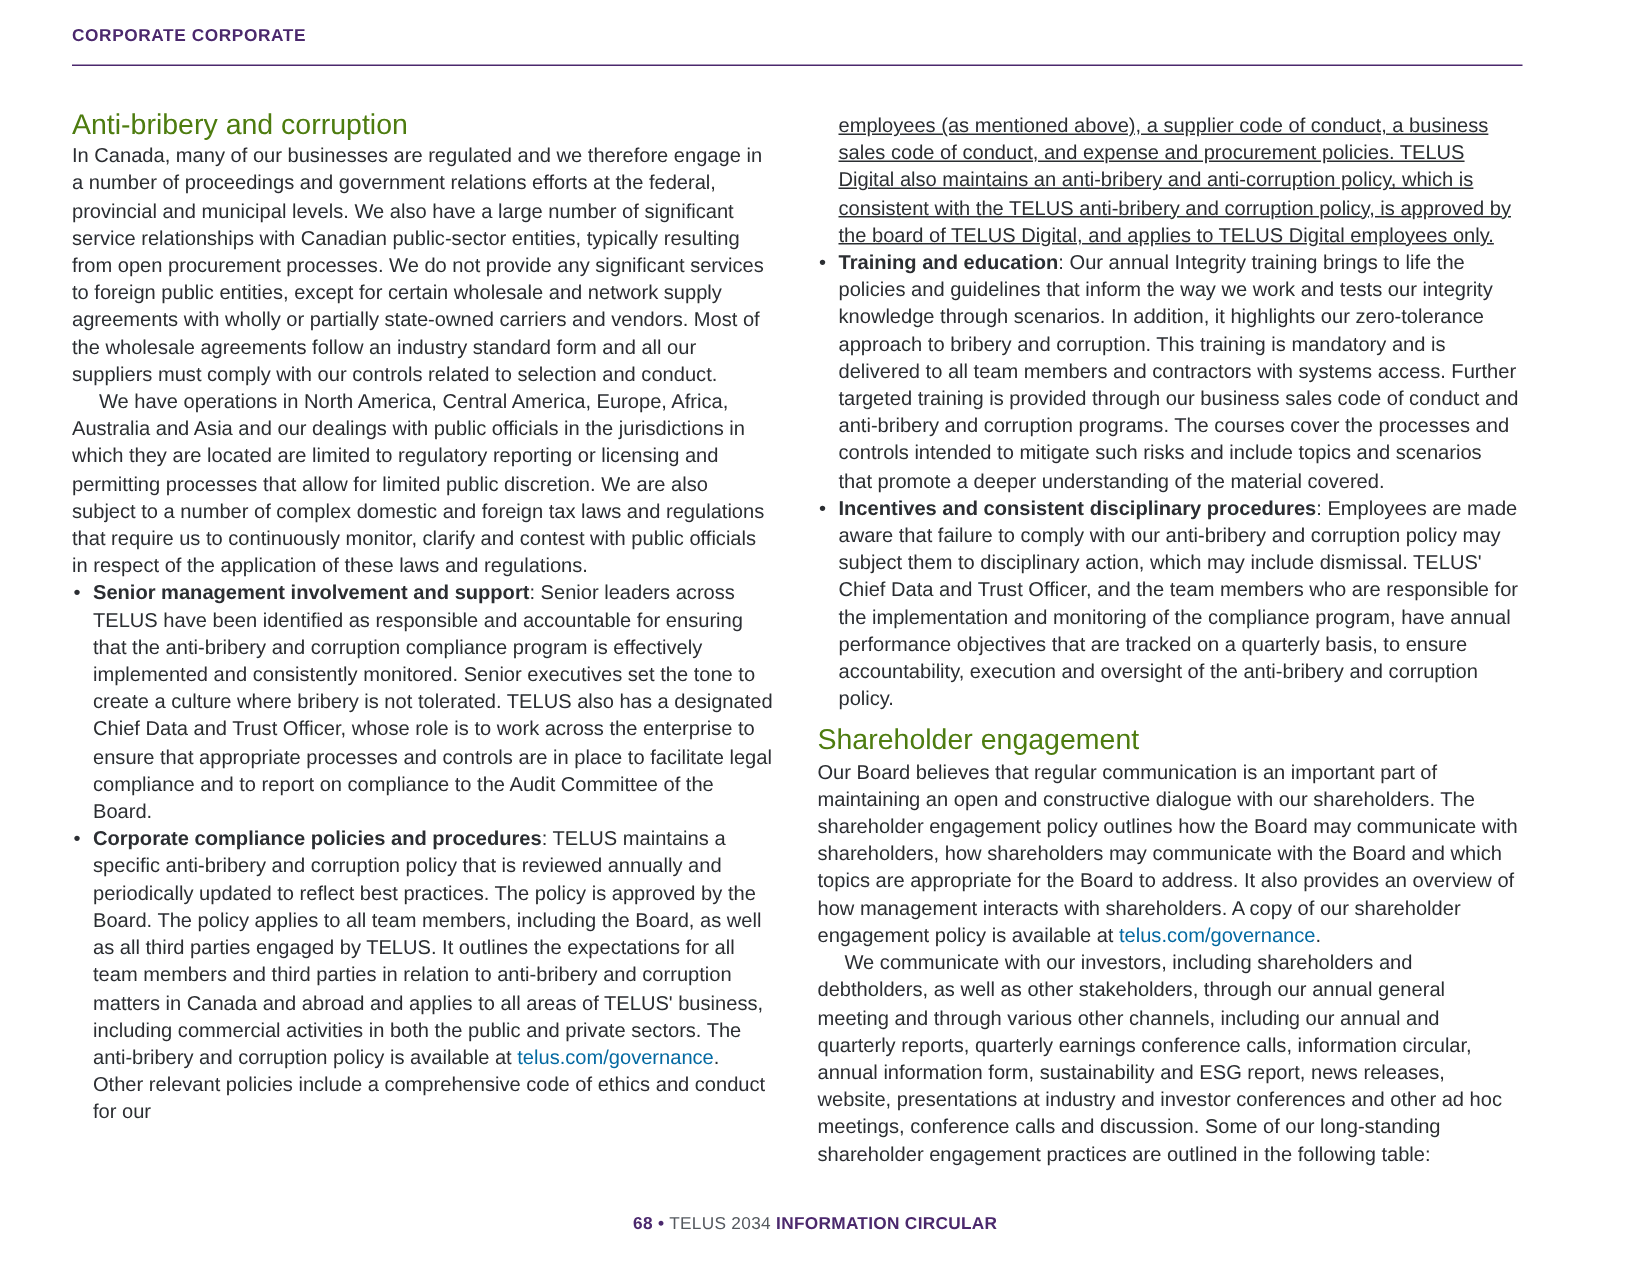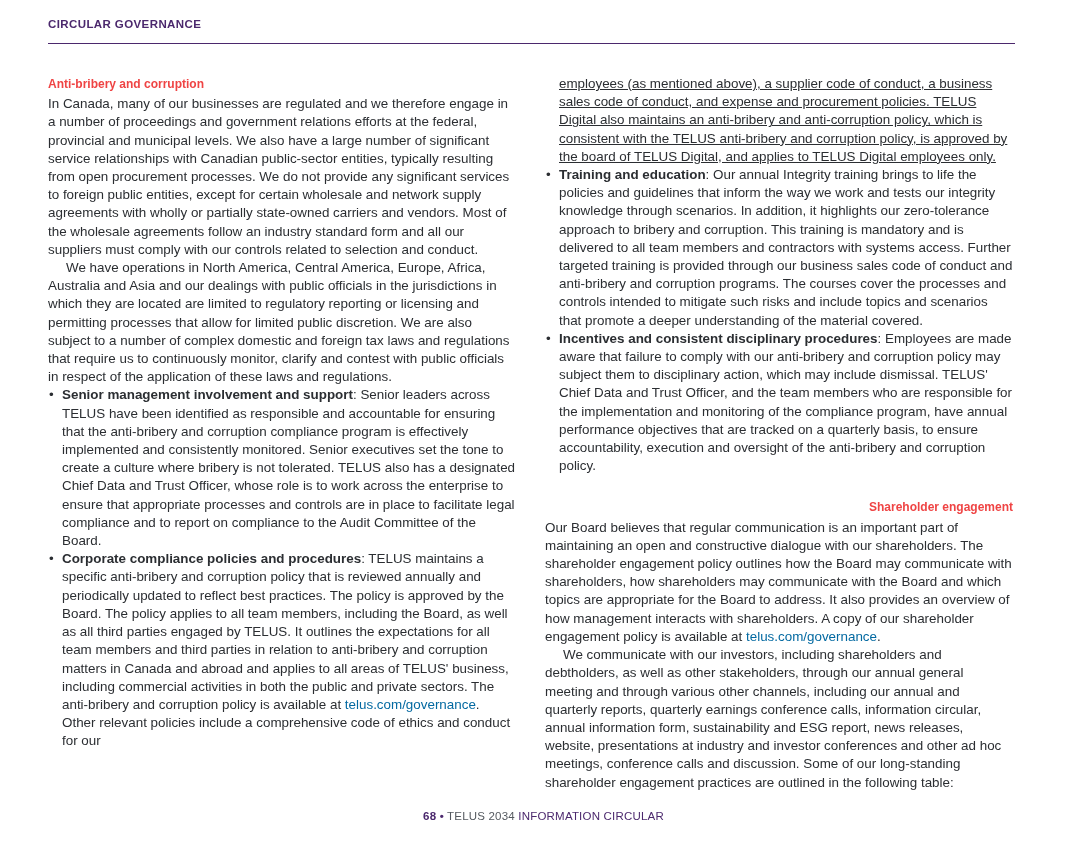--- a/index.html
+++ b/index.html
@@ -38,29 +38,28 @@
     padding-left: 48px;
     margin-top: 31px;
     gap: 29px;
   }
   .col {
     width: 468px;
     font-size: 13.4px;
     line-height: 18.2px;
   }
   h2.doc-heading {
-    font-size: 12px;
+    font-size: 19px;
     line-height: 18.2px;
-    font-weight: bold;
-    color: #ef4444;
+    font-weight: normal;
+    color: #4d7c0f;
     margin-bottom: 2px;
   }
   h2.doc-heading.spaced {
-    margin-top: 23px;
-    text-align: right;
+    margin-top: 10px;
   }
   p.body-para { text-align: left; }
   p.first-indent { text-indent: 18px; }
   .bullet-list { list-style: none; }
   .bullet-item {
     position: relative;
     padding-left: 14px;
   }
   .bullet-item::before {
     content: "\2022";
@@ -81,29 +80,29 @@
     left: 0;
     width: 1087px;
     top: 810px;
     text-align: center;
     font-size: 11.5px;
     letter-spacing: 0.2px;
   }
   .footer .pg { font-weight: bold; color: #4b286d; }
   .footer .sep { color: #4b286d; font-weight: bold; }
   .footer .doc { color: #54595f; }
-  .footer .doc-bold { font-weight: normal; color: #4b286d; }
+  .footer .doc-bold { font-weight: bold; color: #4b286d; }
 </style>
 </head>
 <body>
 
 <div class="page">
 
   <div class="top-bar">
-    <div class="section-label">CIRCULAR GOVERNANCE</div>
+    <div class="section-label">CORPORATE CORPORATE</div>
     <hr class="rule">
   </div>
 
   <div class="columns">
 
     <div class="col">
       <h2 class="doc-heading">Anti-bribery and corruption</h2>
 
       <p class="body-para">In Canada, many of our businesses are regulated and we therefore engage in a number of proceedings and government relations efforts at the federal, provincial and municipal levels. We also have a large number of significant service relationships with Canadian public-sector entities, typically resulting from open procurement processes. We do not provide any significant services to foreign public entities, except for certain wholesale and network supply agreements with wholly or partially state-owned carriers and vendors. Most of the wholesale agreements follow an industry standard form and all our suppliers must comply with our controls related to selection and conduct.</p>
 

